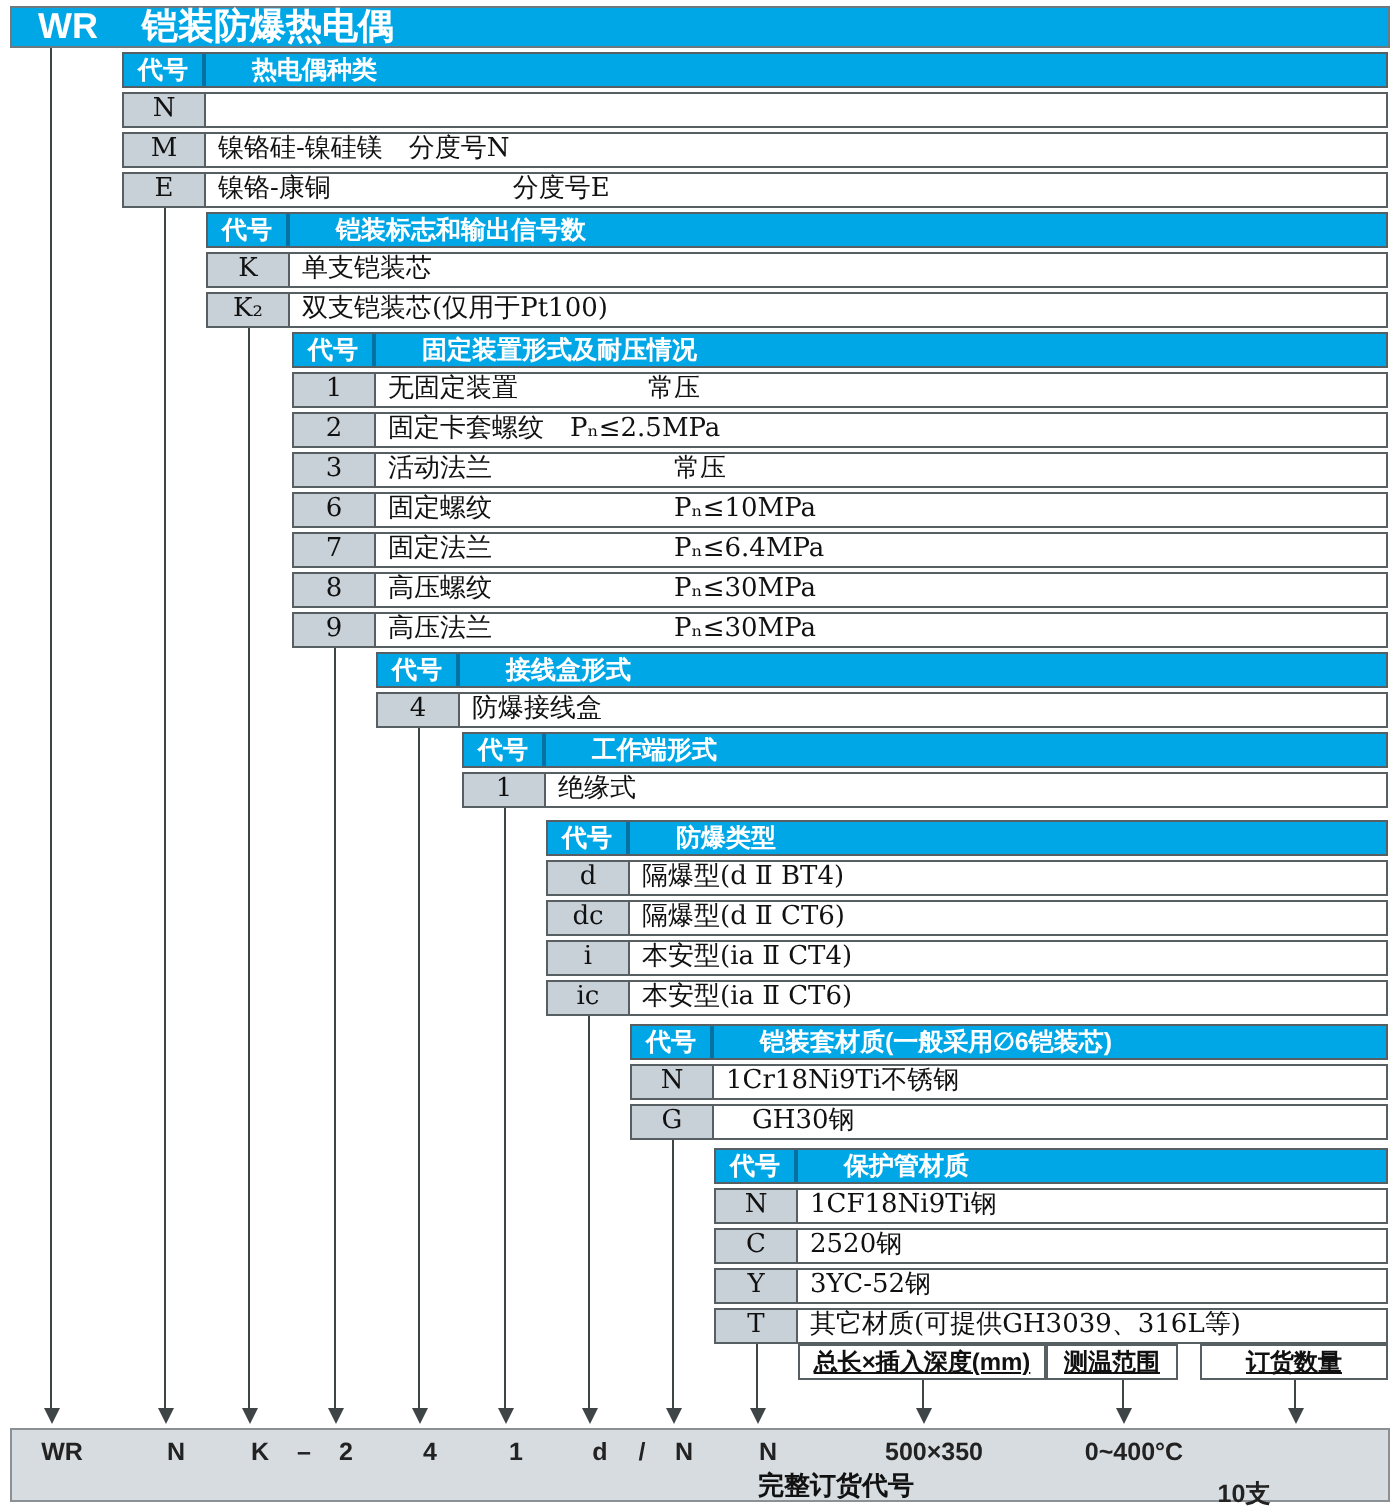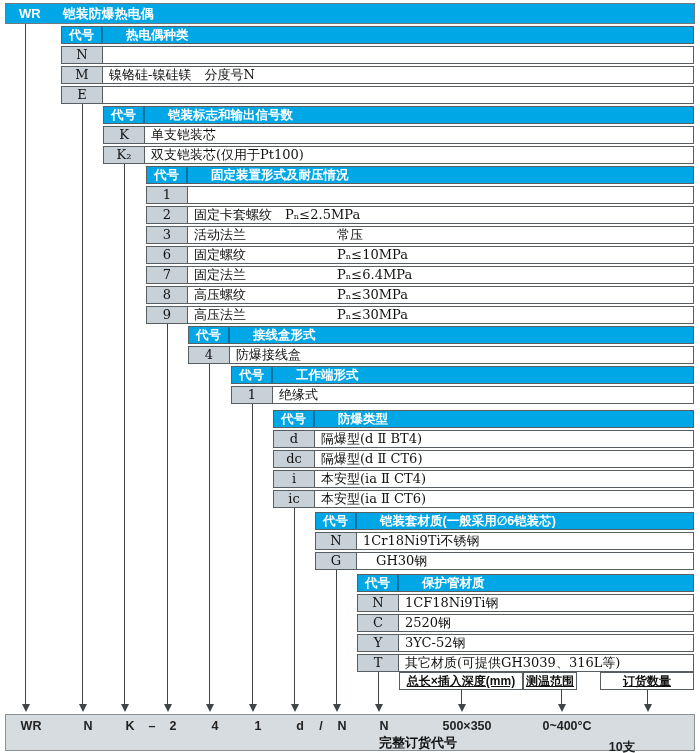--- a/index.html
+++ b/index.html
@@ -12,21 +12,21 @@
     --ink:#111;
   }
   html,body{margin:0;padding:0;background:#fff;}
   .canvas{
     position:relative;width:700px;height:753px;background:#fff;overflow:hidden;
     font-family:"Liberation Sans","DejaVu Sans",sans-serif;
   }
   .top-bar{
     position:absolute;left:5px;top:3px;width:690px;height:21px;
     background:var(--cyan);border:1px solid var(--outer);box-sizing:border-box;
-    color:#fff;font-weight:bold;font-size:13px;line-height:19px;white-space:nowrap;
+    color:#fff;font-weight:bold;font-size:18px;line-height:19px;white-space:nowrap;
   }
   .top-bar .top-code{margin-left:13px;}
   .top-bar .top-title{margin-left:22px;}
   .level{position:absolute;}
   .lv-header{
     display:flex;height:18px;box-sizing:border-box;background:var(--cyan);
     border:1px solid var(--border);color:#fff;font-weight:bold;font-size:12.5px;line-height:16px;
   }
   .lv-header .code-h{
     width:41px;text-align:center;border-right:2px solid rgba(10,70,105,.55);box-sizing:border-box;flex:none;
@@ -83,20 +83,21 @@
         </div>
         <div class="lv-row">
           <div class="code-c">N</div>
         </div>
         <div class="lv-row">
           <div class="code-c">M</div>
           <div class="desc-c">镍铬硅-镍硅镁　分度号N</div>
         </div>
         <div class="lv-row">
           <div class="code-c">E</div>
+          <div class="desc-c">镍铬-康铜　　　　　　　分度号E</div>
         </div>
       </div>
       <div class="level" style="left: 103px; top: 106px; width: 591px;">
         <div class="lv-header">
           <div class="code-h">代号</div>
           <div class="title-h">铠装标志和输出信号数</div>
         </div>
         <div class="lv-row">
           <div class="code-c">K</div>
           <div class="desc-c">单支铠装芯</div>
@@ -106,20 +107,21 @@
           <div class="desc-c">双支铠装芯(仅用于Pt100)</div>
         </div>
       </div>
       <div class="level" style="left: 146px; top: 166px; width: 548px;">
         <div class="lv-header">
           <div class="code-h">代号</div>
           <div class="title-h">固定装置形式及耐压情况</div>
         </div>
         <div class="lv-row">
           <div class="code-c">1</div>
+          <div class="desc-c">无固定装置　　　　　常压</div>
         </div>
         <div class="lv-row">
           <div class="code-c">2</div>
           <div class="desc-c">固定卡套螺纹　Pₙ≤2.5MPa</div>
         </div>
         <div class="lv-row">
           <div class="code-c">3</div>
           <div class="desc-c">活动法兰　　　　　　　常压</div>
         </div>
         <div class="lv-row">
@@ -239,21 +241,21 @@
       <div class="ahead" style="left: 374.5px; top: 704px;"></div>
       <div class="vline" style="left: 461px; top: 690px; height: 15px;"></div>
       <div class="ahead" style="left: 457.5px; top: 704px;"></div>
       <div class="vline" style="left: 561px; top: 690px; height: 15px;"></div>
       <div class="ahead" style="left: 557.5px; top: 704px;"></div>
       <div class="vline" style="left: 647px; top: 690px; height: 15px;"></div>
       <div class="ahead" style="left: 643.5px; top: 704px;"></div>
     </div>
   <div id="bottom-headers">
       <div class="bcell" style="left: 399px; top: 672px; width: 124px;">总长×插入深度(mm)</div>
-      <div class="bcell" style="left: 523px; top: 672px; width: 54px;">测温范围</div>
+      <div class="bcell" style="left: 523px; top: 672px; width: 66px;">测温范围</div>
       <div class="bcell" style="left: 600px; top: 672px; width: 94px;">订货数量</div>
     </div>
 
   <div class="order-bar">
     <div id="order-codes">
         <span class="ocode" style="left: 25px;">WR</span>
         <span class="ocode" style="left: 82px;">N</span>
         <span class="ocode" style="left: 124px;">K</span>
         <span class="ocode" style="left: 146px;">–</span>
         <span class="ocode" style="left: 167px;">2</span>

